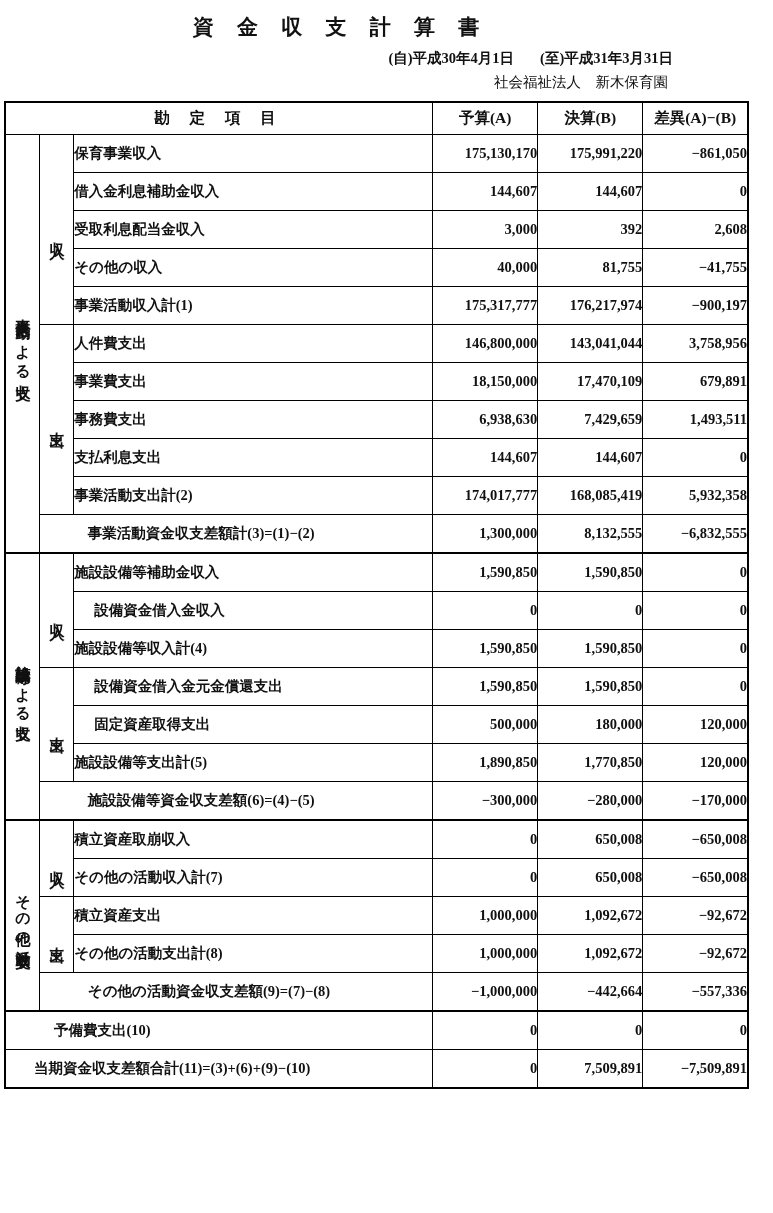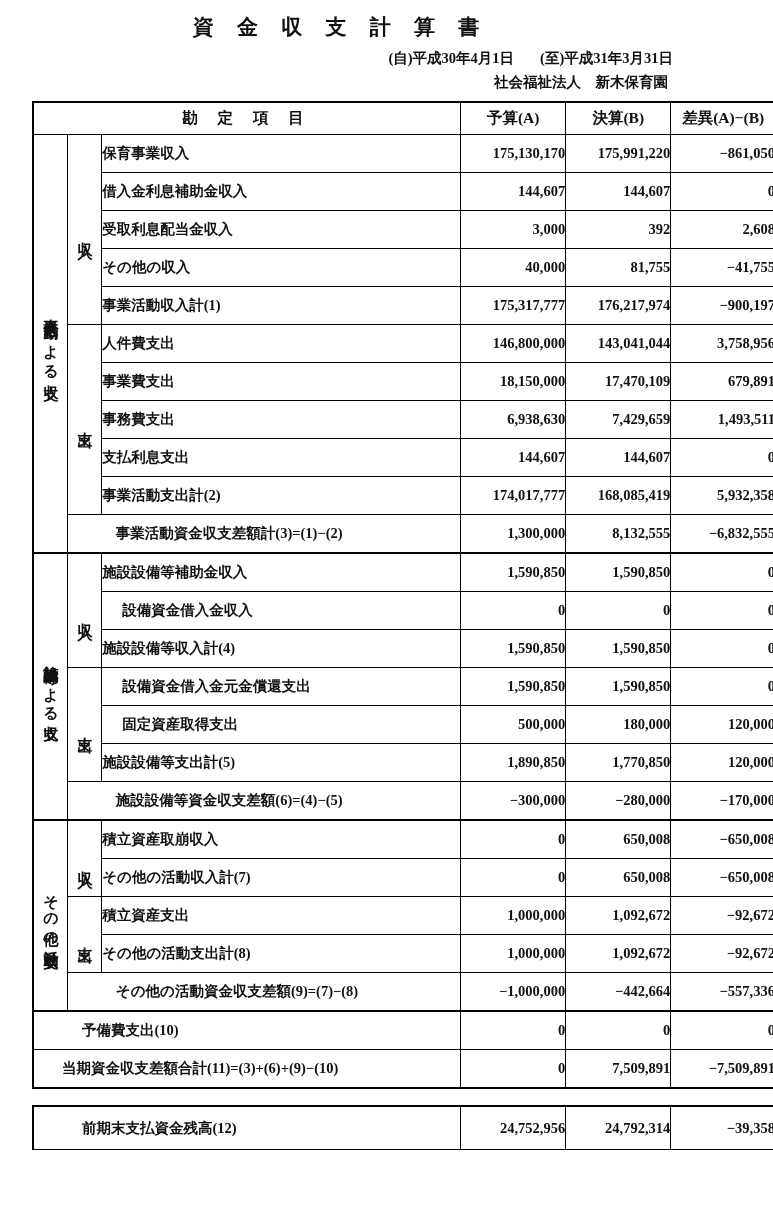--- a/index.html
+++ b/index.html
@@ -44,29 +44,29 @@
     padding-right: 14px;
     padding-top: 9px;
     line-height: 1.35;
     white-space: nowrap;
   }
   .period-gap { display: inline-block; width: 26px; }
 
   .org-line {
     text-align: right;
     font-size: 14.5px;
-    font-weight: bold;
+    font-weight: normal;
     padding-right: 19px;
     padding-top: 4px;
     line-height: 1.35;
     white-space: nowrap;
   }
 
   
-  .tbl-wrap { padding: 0 14px 0 32px; }
+  .tbl-wrap { padding: 0 14px 0 4px; }
 
   table.fin {
     border-collapse: collapse;
     table-layout: fixed;
     width: 745px;
     background: #fff;
   }
   table.fin td, table.fin th {
     border: 1px solid #000;
     padding: 0;
@@ -367,23 +367,17 @@
 
   <div class="tbl-wrap">
     <table class="fin bottom">
       <colgroup>
         <col style="width:423px;">
         <col class="c-num">
           <col class="c-num">
           <col class="c-num">
       </colgroup>
       <tbody>
-        <tr>
-          <td class="item thick-top thick-left">前期末支払資金残高(12)</td>
-          <td class="num thick-top">24,752,956</td>
-          <td class="num thick-top">24,792,314</td>
-          <td class="num thick-top thick-right">−39,358</td>
-        </tr>
       </tbody>
     </table>
   </div>
 
 </div>
 
 </body></html>

